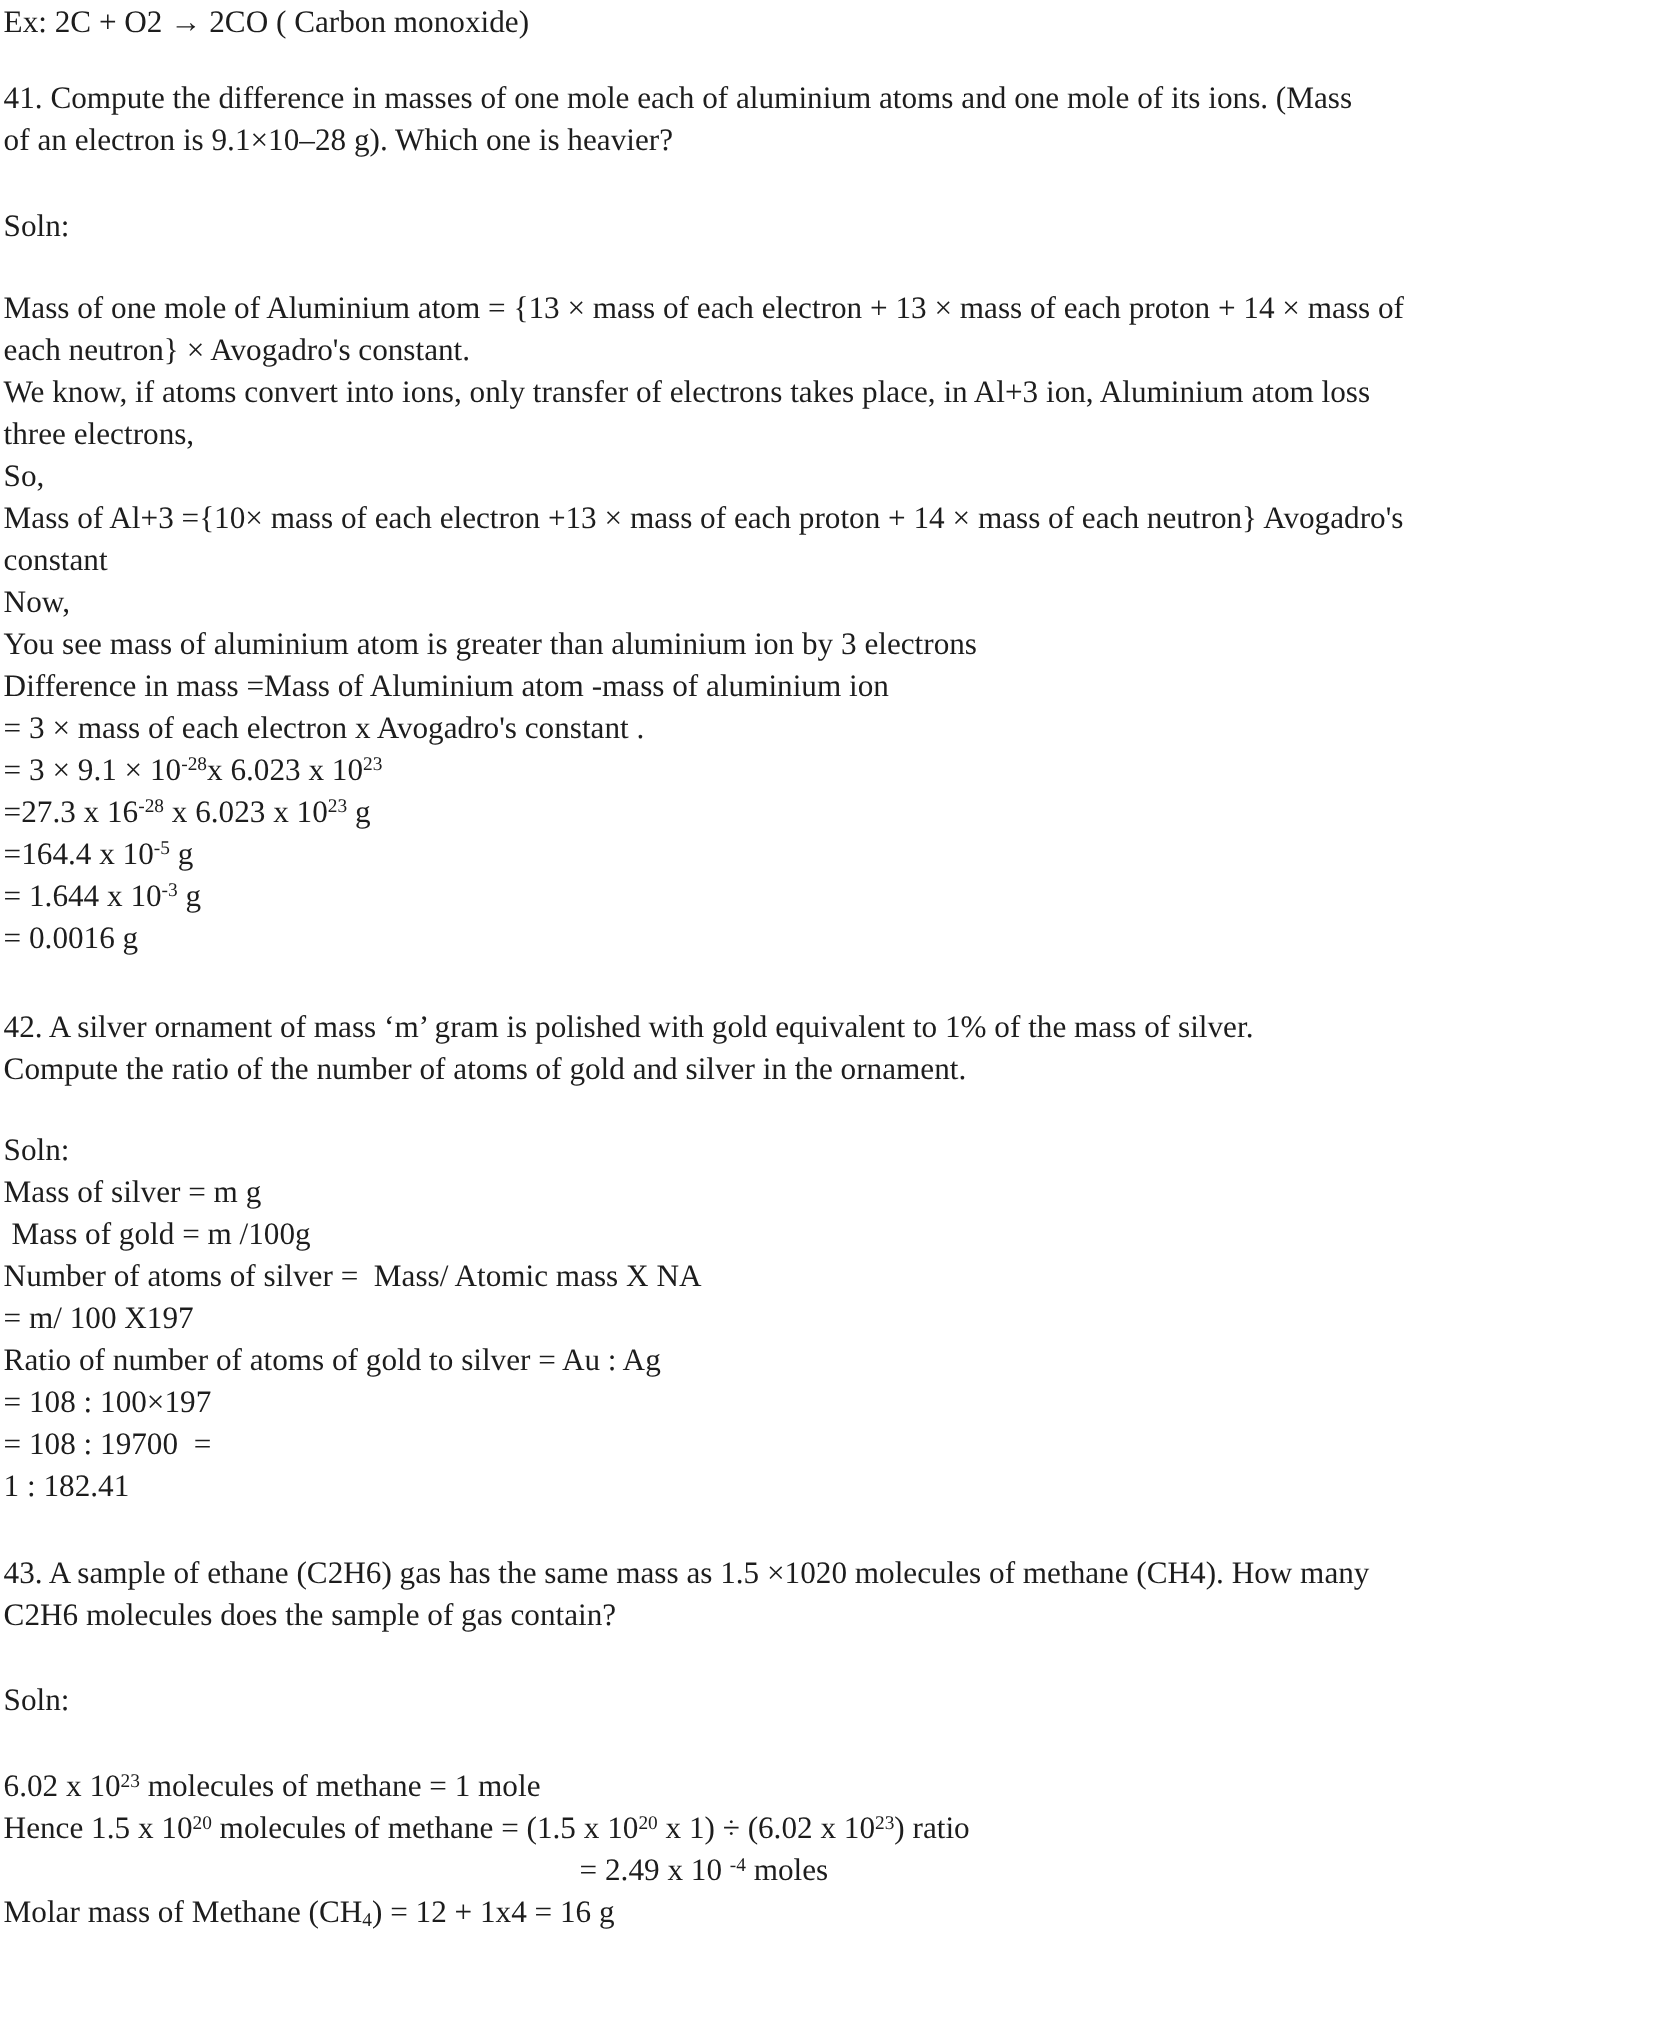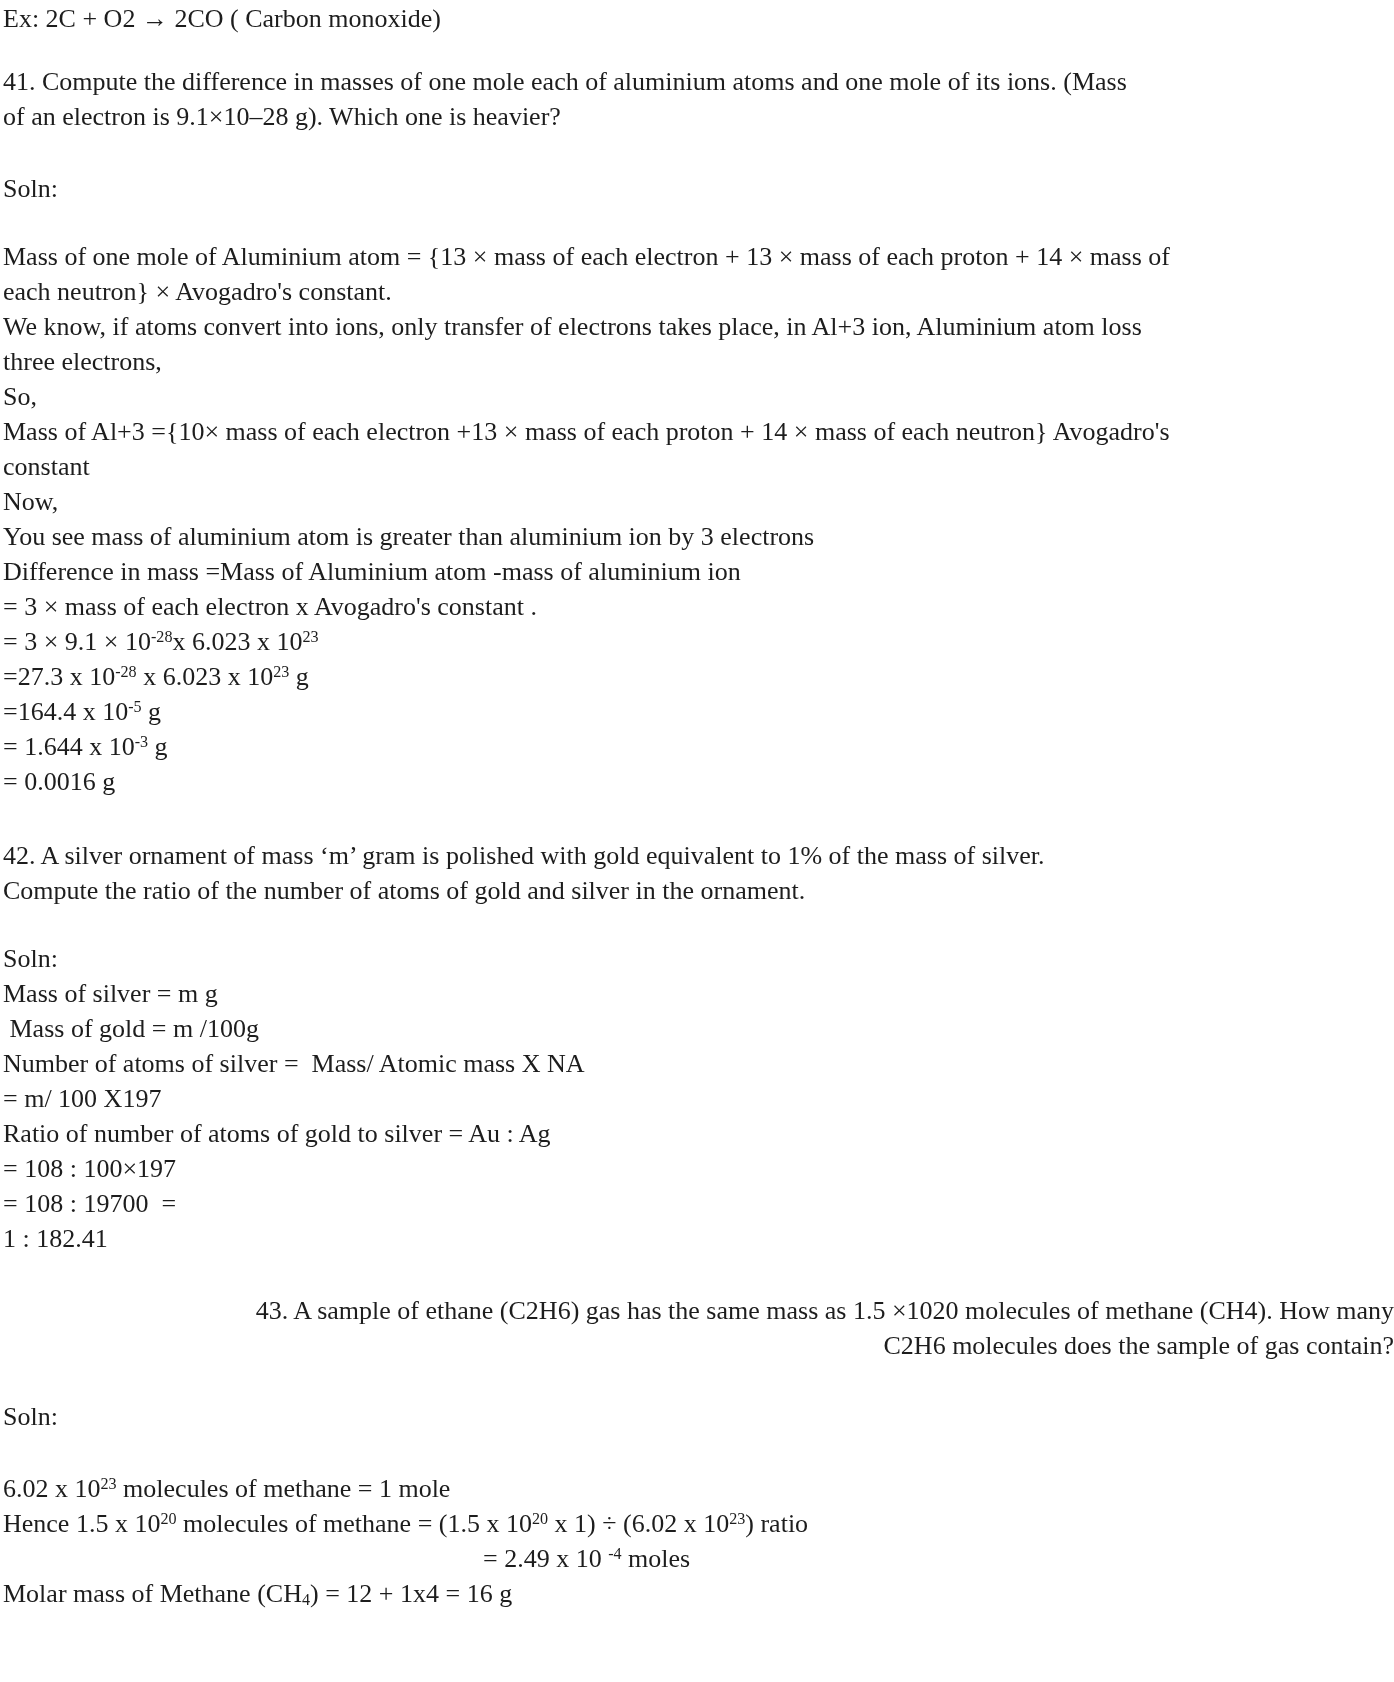--- a/index.html
+++ b/index.html
@@ -10,21 +10,21 @@
   .page {
     position: relative;
     width: 1394px;
     height: 1682px;
     box-sizing: border-box;
     background: #ffffff;
     color: #1d1d1d;
     font-family: "Liberation Serif", "DejaVu Serif", serif;
     font-size: 26px;
     line-height: 35px;
-    padding: 1px 0 0 3px;
+    padding: 1px 16px 0 3px;
     overflow: hidden;
   }
   .block { margin: 0; }
   .block.bold { font-weight: 400; }
   .line {
     white-space: pre;
     height: 35px;
     overflow: visible;
   }
   .line sup {
@@ -62,21 +62,21 @@
       <div class="line"><span>We know, if atoms convert into ions, only transfer of electrons takes place, in Al+3 ion, Aluminium atom loss</span></div>
       <div class="line"><span>three electrons,</span></div>
       <div class="line"><span>So,</span></div>
       <div class="line"><span>Mass of Al+3 ={10× mass of each electron +13 × mass of each proton + 14 × mass of each neutron} Avogadro's</span></div>
       <div class="line"><span>constant</span></div>
       <div class="line"><span>Now,</span></div>
       <div class="line"><span>You see mass of aluminium atom is greater than aluminium ion by 3 electrons</span></div>
       <div class="line"><span>Difference in mass =Mass of Aluminium atom -mass of aluminium ion</span></div>
       <div class="line"><span>= 3 × mass of each electron x Avogadro's constant .</span></div>
       <div class="line"><span>= 3 × 9.1 × 10</span><sup>-28</sup><span>x 6.023 x 10</span><sup>23</sup></div>
-      <div class="line"><span>=27.3 x 10</span><sup>-28</sup><span> x 6.023 x 10</span><sup>23</sup><span> g</span></div>
+      <div class="line"><span>=27.3 x 16</span><sup>-28</sup><span> x 6.023 x 10</span><sup>23</sup><span> g</span></div>
       <div class="line"><span>=164.4 x 10</span><sup>-5</sup><span> g</span></div>
       <div class="line"><span>= 1.644 x 10</span><sup>-3</sup><span> g</span></div>
       <div class="line"><span>= 0.0016 g</span></div>
     </div>
     <div class="block bold" style="margin-top: 39px;">
       <div class="line"><span>42. A silver ornament of mass ‘m’ gram is polished with gold equivalent to 1% of the mass of silver.</span></div>
       <div class="line"><span>Compute the ratio of the number of atoms of gold and silver in the ornament.</span></div>
     </div>
     <div class="block bold" style="margin-top: 33px;">
       <div class="line"><span>Soln:</span></div>
@@ -84,21 +84,21 @@
     <div class="block">
       <div class="line"><span>Mass of silver = m g</span></div>
       <div class="line"><span> Mass of gold = m /100g</span></div>
       <div class="line"><span>Number of atoms of silver =  Mass/ Atomic mass X NA</span></div>
       <div class="line"><span>= m/ 100 X197</span></div>
       <div class="line"><span>Ratio of number of atoms of gold to silver = Au : Ag</span></div>
       <div class="line"><span>= 108 : 100×197</span></div>
       <div class="line"><span>= 108 : 19700  =</span></div>
       <div class="line"><span>1 : 182.41</span></div>
     </div>
-    <div class="block bold" style="margin-top: 37px; text-align: right;">
+    <div class="block bold" style="margin-top: 37px;">
       <div class="line"><span>43. A sample of ethane (C2H6) gas has the same mass as 1.5 ×1020 molecules of methane (CH4). How many</span></div>
       <div class="line"><span>C2H6 molecules does the sample of gas contain?</span></div>
     </div>
     <div class="block bold" style="margin-top: 36px;">
       <div class="line"><span>Soln:</span></div>
     </div>
     <div class="block" style="margin-top: 37px;">
       <div class="line"><span>6.02 x 10</span><sup>23</sup><span> molecules of methane = 1 mole</span></div>
       <div class="line"><span>Hence 1.5 x 10</span><sup>20</sup><span> molecules of methane = (1.5 x 10</span><sup>20</sup><span> x 1) ÷ (6.02 x 10</span><sup>23</sup><span>) ratio</span></div>
       <div class="line" style="padding-left: 480px;"><span>= 2.49 x 10 </span><sup>-4</sup><span> moles</span></div>

